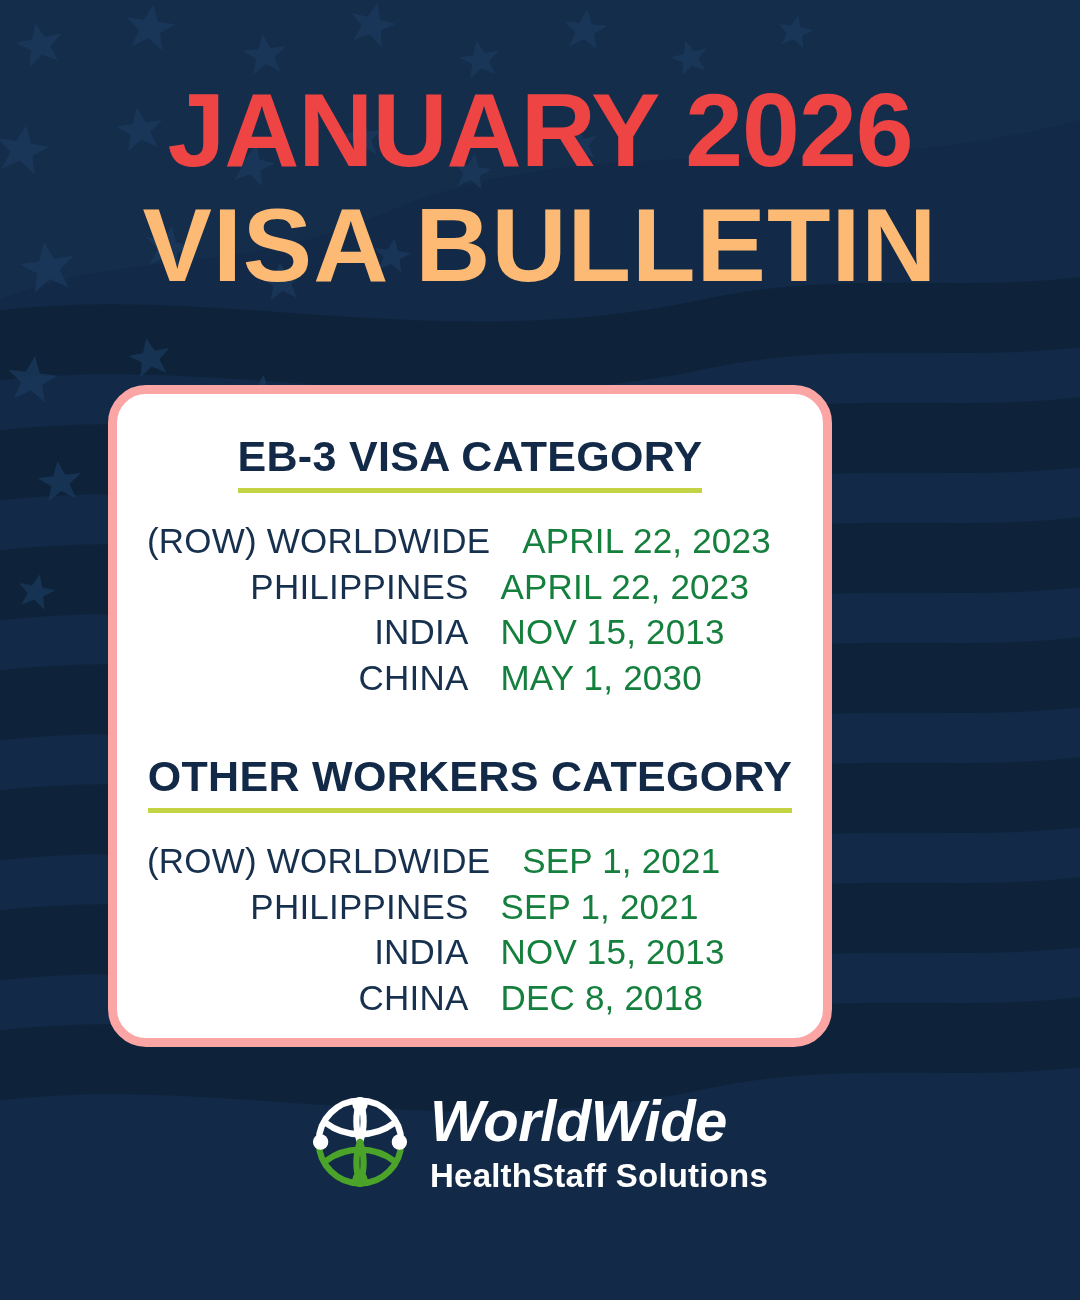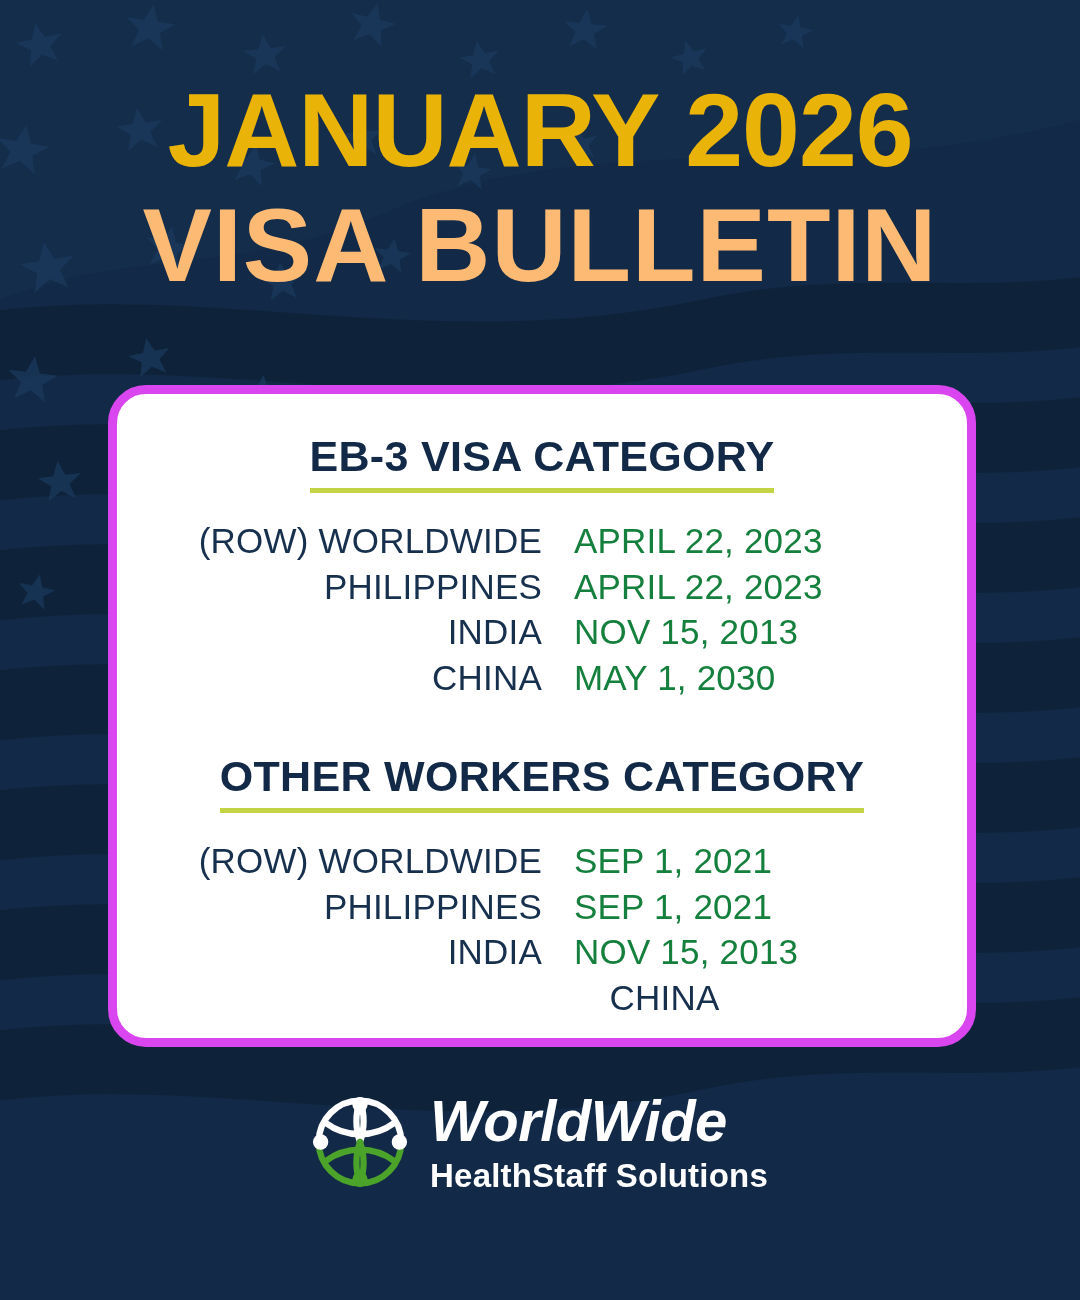--- a/index.html
+++ b/index.html
@@ -30,39 +30,39 @@
     position:absolute;
     top:78px; left:0; right:0;
     text-align:center;
     z-index:5;
   }
   .title-main {
     font-size:104px;
     font-weight:bold;
     letter-spacing:-1px;
     line-height:1.0;
-    color:#eab308;
+    color:#ef4444;
     white-space:nowrap;
   }
   .title-sub {
     font-size:104px;
     font-weight:bold;
     letter-spacing:1px;
     line-height:1.22;
     color:#fdba74;
     white-space:nowrap;
   }
 
   
   .card {
     position:absolute;
     left:108px; top:385px;
-    width:868px; height:662px;
+    width:724px; height:662px;
     background:#ffffff;
-    border:9px solid #d946ef;
+    border:9px solid #fca5a5;
     border-radius:38px;
     z-index:5;
   }
   .card-inner {
     position:absolute; inset:0;
     padding:38px 30px 0 30px;
   }
 
   
   .section { }
@@ -250,20 +250,21 @@
           <div class="row">
             <span class="row-label">PHILIPPINES</span>
             <span class="row-date">SEP 1, 2021</span>
           </div>
           <div class="row">
             <span class="row-label">INDIA</span>
             <span class="row-date">NOV 15, 2013</span>
           </div>
           <div class="row">
             <span class="row-label">CHINA</span>
+            <span class="row-date">DEC 8, 2018</span>
           </div>
         </div>
       </div>
 
     </div>
   </div>
 
   <div class="logo">
     <span class="logo-mark">
       <svg viewBox="0 0 100 100" xmlns="http://www.w3.org/2000/svg" aria-hidden="true">

